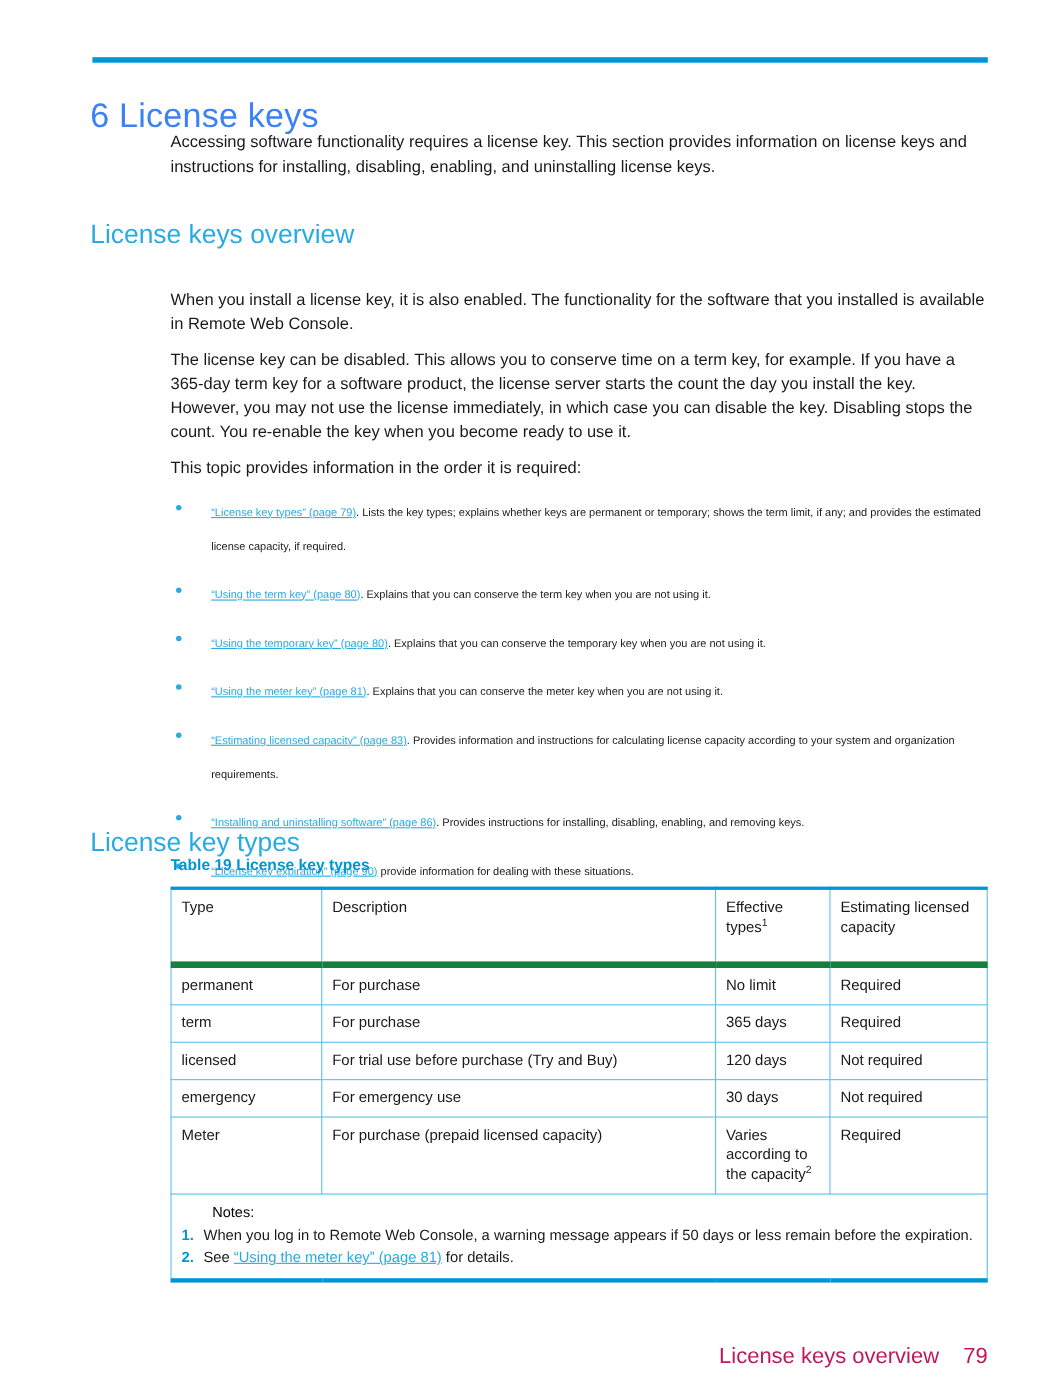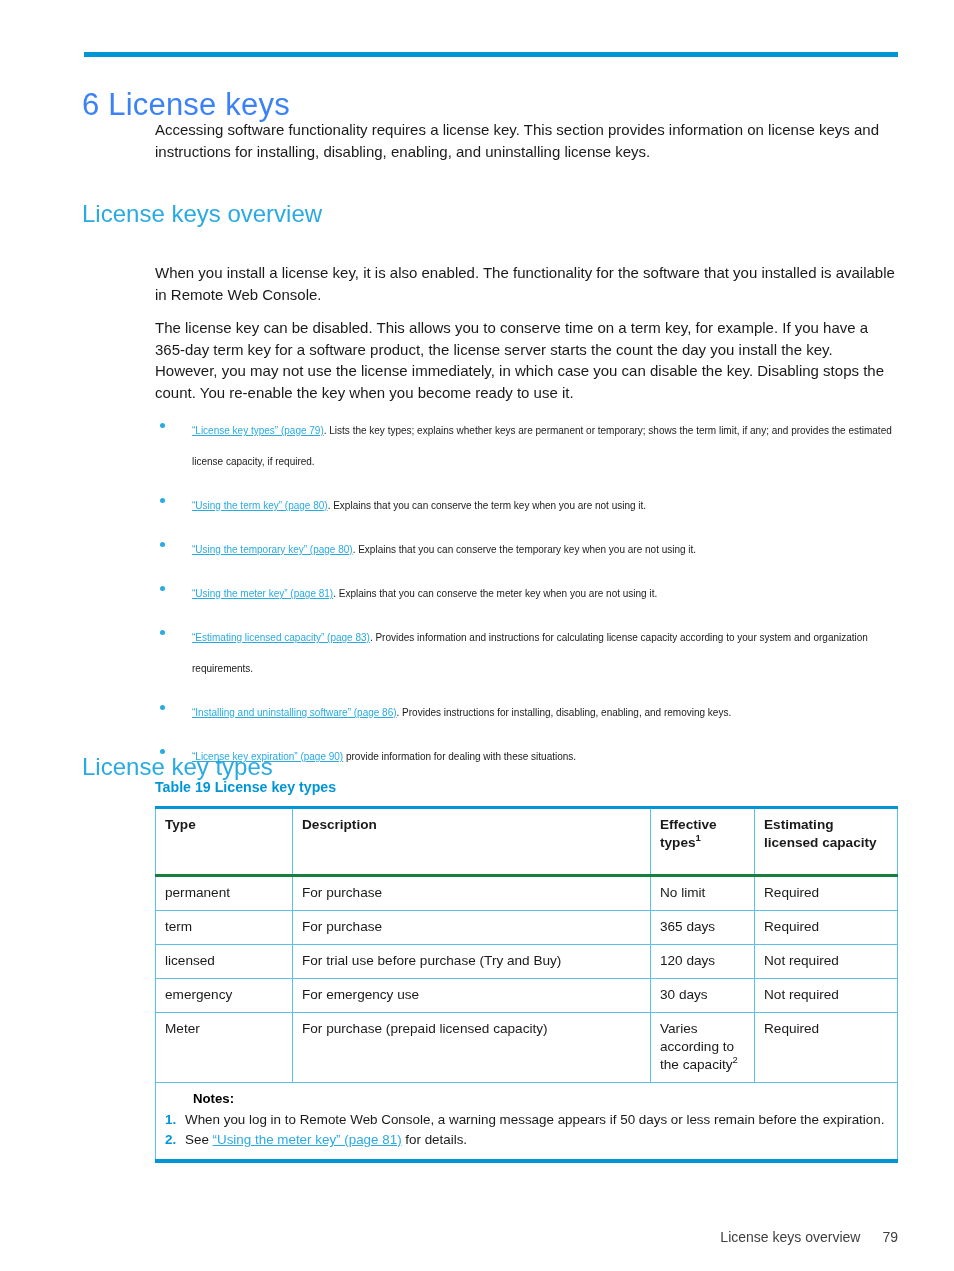--- a/index.html
+++ b/index.html
@@ -123,23 +123,23 @@
   table.keytable th {
     border: 1px solid #5bc0ea;
     padding: 7px 9px 8px 9px;
     font-size: 13.6px;
     line-height: 18px;
     vertical-align: top;
     text-align: left;
     color: #1a1a1a;
   }
   table.keytable thead th {
-    font-weight: bold;
+    font-weight: normal;
     padding-bottom: 22px;
-    border-bottom: 3px solid #15803d;
+    border-bottom: 6px solid #15803d;
   }
   table.keytable tbody td {
     font-weight: normal;
   }
   .col-type   { width: 137px; }
   .col-desc   { width: 358px; }
   .col-term   { width: 104px; }
   .col-cap    { width: 143px; }
 
   td.tall { padding-bottom: 30px; }
@@ -148,21 +148,21 @@
 
   
   td.notes-cell {
     border-top: 1px solid #29abe2;
     border-left: 0;
     border-right: 0;
     border-bottom: 0;
     padding: 9px 10px 14px 9px;
   }
   .notes-title {
-    font-weight: bold;
+    font-weight: normal;
     font-size: 13.2px;
     color: #000;
     margin-bottom: 3px;
     padding-left: 28px;
   }
   ol.notes {
     list-style: none;
     margin: 0;
     padding: 0;
   }
@@ -180,22 +180,22 @@
     top: 0;
     color: #0096d6;
     font-weight: bold;
   }
 
   
   .footer {
     position: absolute;
     right: 56px;
     bottom: 26px;
-    font-size: 14px;
-    color: #404040;
+    font-size: 20px;
+    color: #be185d;
     white-space: nowrap;
   }
   .footer .fpage {
     display: inline-block;
     margin-left: 22px;
   }
 </style>
 </head>
 <body>
 
@@ -207,20 +207,21 @@
 
   <div class="body-col" style="top:119px;">
     <p class="body">Accessing software functionality requires a license key. This section provides information on license keys and instructions for installing, disabling, enabling, and uninstalling license keys.</p>
   </div>
 
   <h2 class="h1-sec" style="top:180px;">License keys overview</h2>
 
   <div class="body-col" style="top:216px;margin-top:46px;">
     <p class="body">When you install a license key, it is also enabled. The functionality for the software that you installed is available in Remote Web Console.</p>
     <p class="body">The license key can be disabled. This allows you to conserve time on a term key, for example. If you have a 365-day term key for a software product, the license server starts the count the day you install the key. However, you may not use the license immediately, in which case you can disable the key. Disabling stops the count. You re-enable the key when you become ready to use it.</p>
+    <p class="body" style="margin-bottom:14px;">This topic provides information in the order it is required:</p>
 
     <ul class="bullets">
       <li>
         <span class="dot"></span><a class="lnk" href="#">“License key types” (page 79)</a><span>. Lists the key types; explains whether keys are permanent or temporary; shows the term limit, if any; and provides the estimated license capacity, if required.</span>
       </li>
       <li>
         <span class="dot"></span><a class="lnk" href="#">“Using the term key” (page 80)</a><span>. Explains that you can conserve the term key when you are not using it.</span>
       </li>
       <li>
         <span class="dot"></span><a class="lnk" href="#">“Using the temporary key” (page 80)</a><span>. Explains that you can conserve the temporary key when you are not using it.</span>

